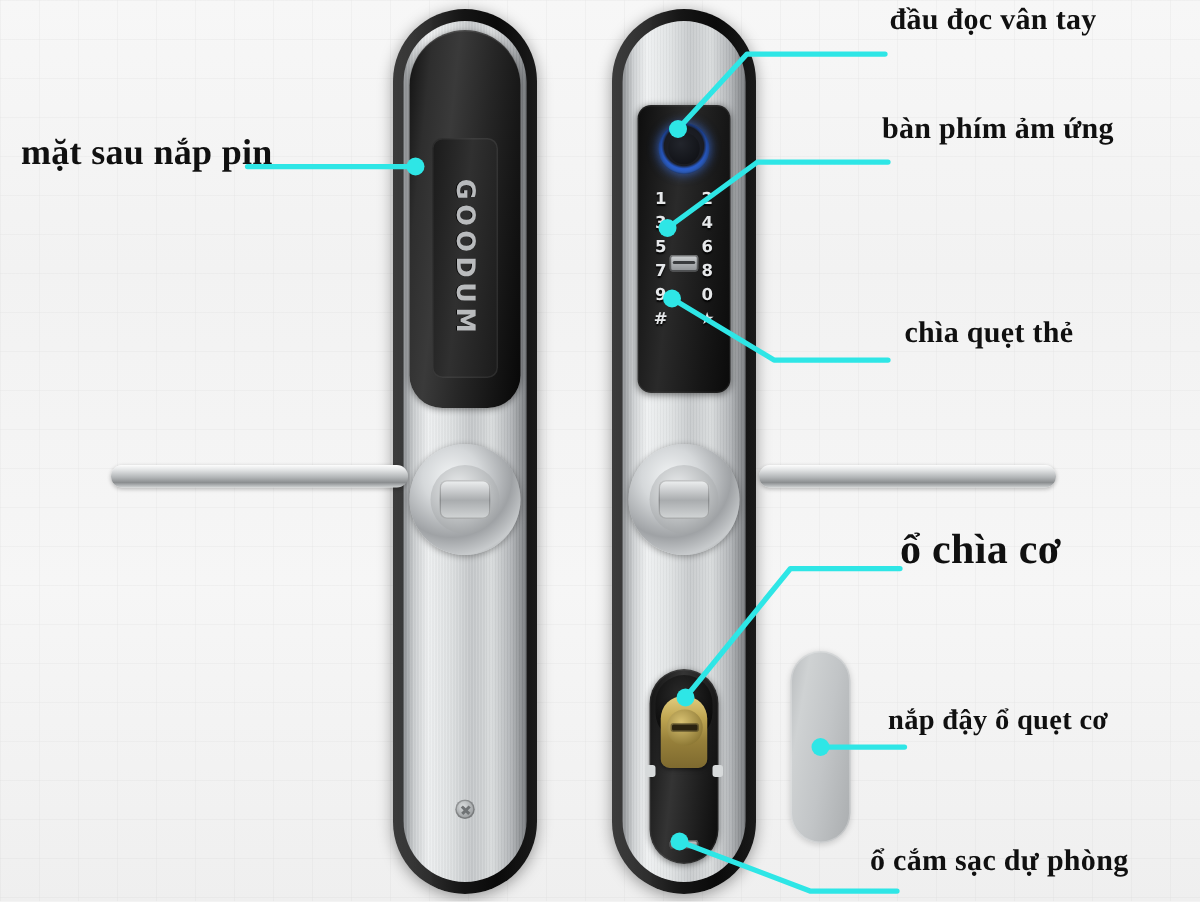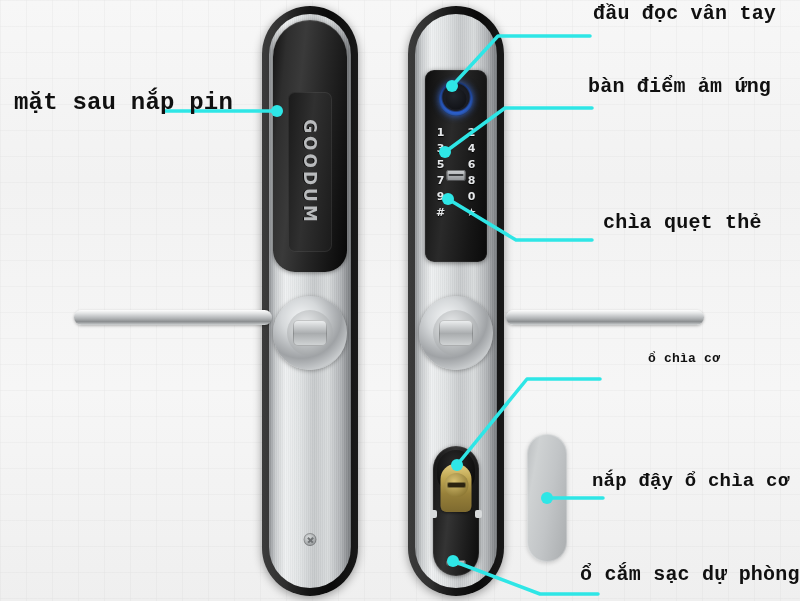--- a/index.html
+++ b/index.html
@@ -200,21 +200,21 @@
   .cover-plate{
     position:absolute;border-radius:26px;
     background:linear-gradient(100deg,#b9bcbe 0%,#cfd2d3 22%,#c2c5c7 55%,#aaadaf 100%);
     box-shadow:0 1px 4px rgba(0,0,0,.18), inset 0 0 0 1px rgba(255,255,255,.25);
   }
 
   
   .callout{
     position:absolute;
     color:#101010;font-weight:700;
-    font-family:Liberation Mono, monospace;
+    font-family:Liberation Serif, serif;
     white-space:nowrap;letter-spacing:.2px;
   }
   svg.leaders{position:absolute;inset:0;width:800px;height:601px;pointer-events:none;}
 </style>
 </head>
 <body>
 
 <div class="bg-wash"></div>
 <div class="bg-grid"></div>
 
@@ -305,23 +305,23 @@
       <circle cx="457" cy="465" r="6"></circle>
       <circle cx="547" cy="498" r="6"></circle>
       <circle cx="453" cy="561" r="6"></circle>
     </g>
   </svg>
 
   <div class="callout" style="left:14px;top:89px;font-size:24px;">mặt sau nắp pin</div>
 
   <div class="callout" style="left:593px;top:2px;font-size:20px;">đầu đọc vân tay</div>
 
-  <div class="callout" style="left:588px;top:75px;font-size:20px;">bàn điểm  ảm ứng</div>
+  <div class="callout" style="left:588px;top:75px;font-size:20px;">bàn phím  ảm ứng</div>
 
   <div class="callout" style="left:603px;top:211px;font-size:20px;">chìa quẹt thẻ</div>
 
-  <div class="callout" style="left:600px;top:351px;font-size:13px;margin-left:48px;">ổ chìa cơ</div>
-
-  <div class="callout" style="left:592px;top:470px;font-size:19px;">nắp  đậy ổ  chìa cơ</div>
+  <div class="callout" style="left:600px;top:351px;font-size:28px;">ổ chìa cơ</div>
+
+  <div class="callout" style="left:592px;top:470px;font-size:19px;">nắp  đậy ổ  quẹt cơ</div>
 
   <div class="callout" style="left:580px;top:563px;font-size:20px;">ổ cắm sạc dự phòng</div>
 
 </div>
 
 </body></html>

